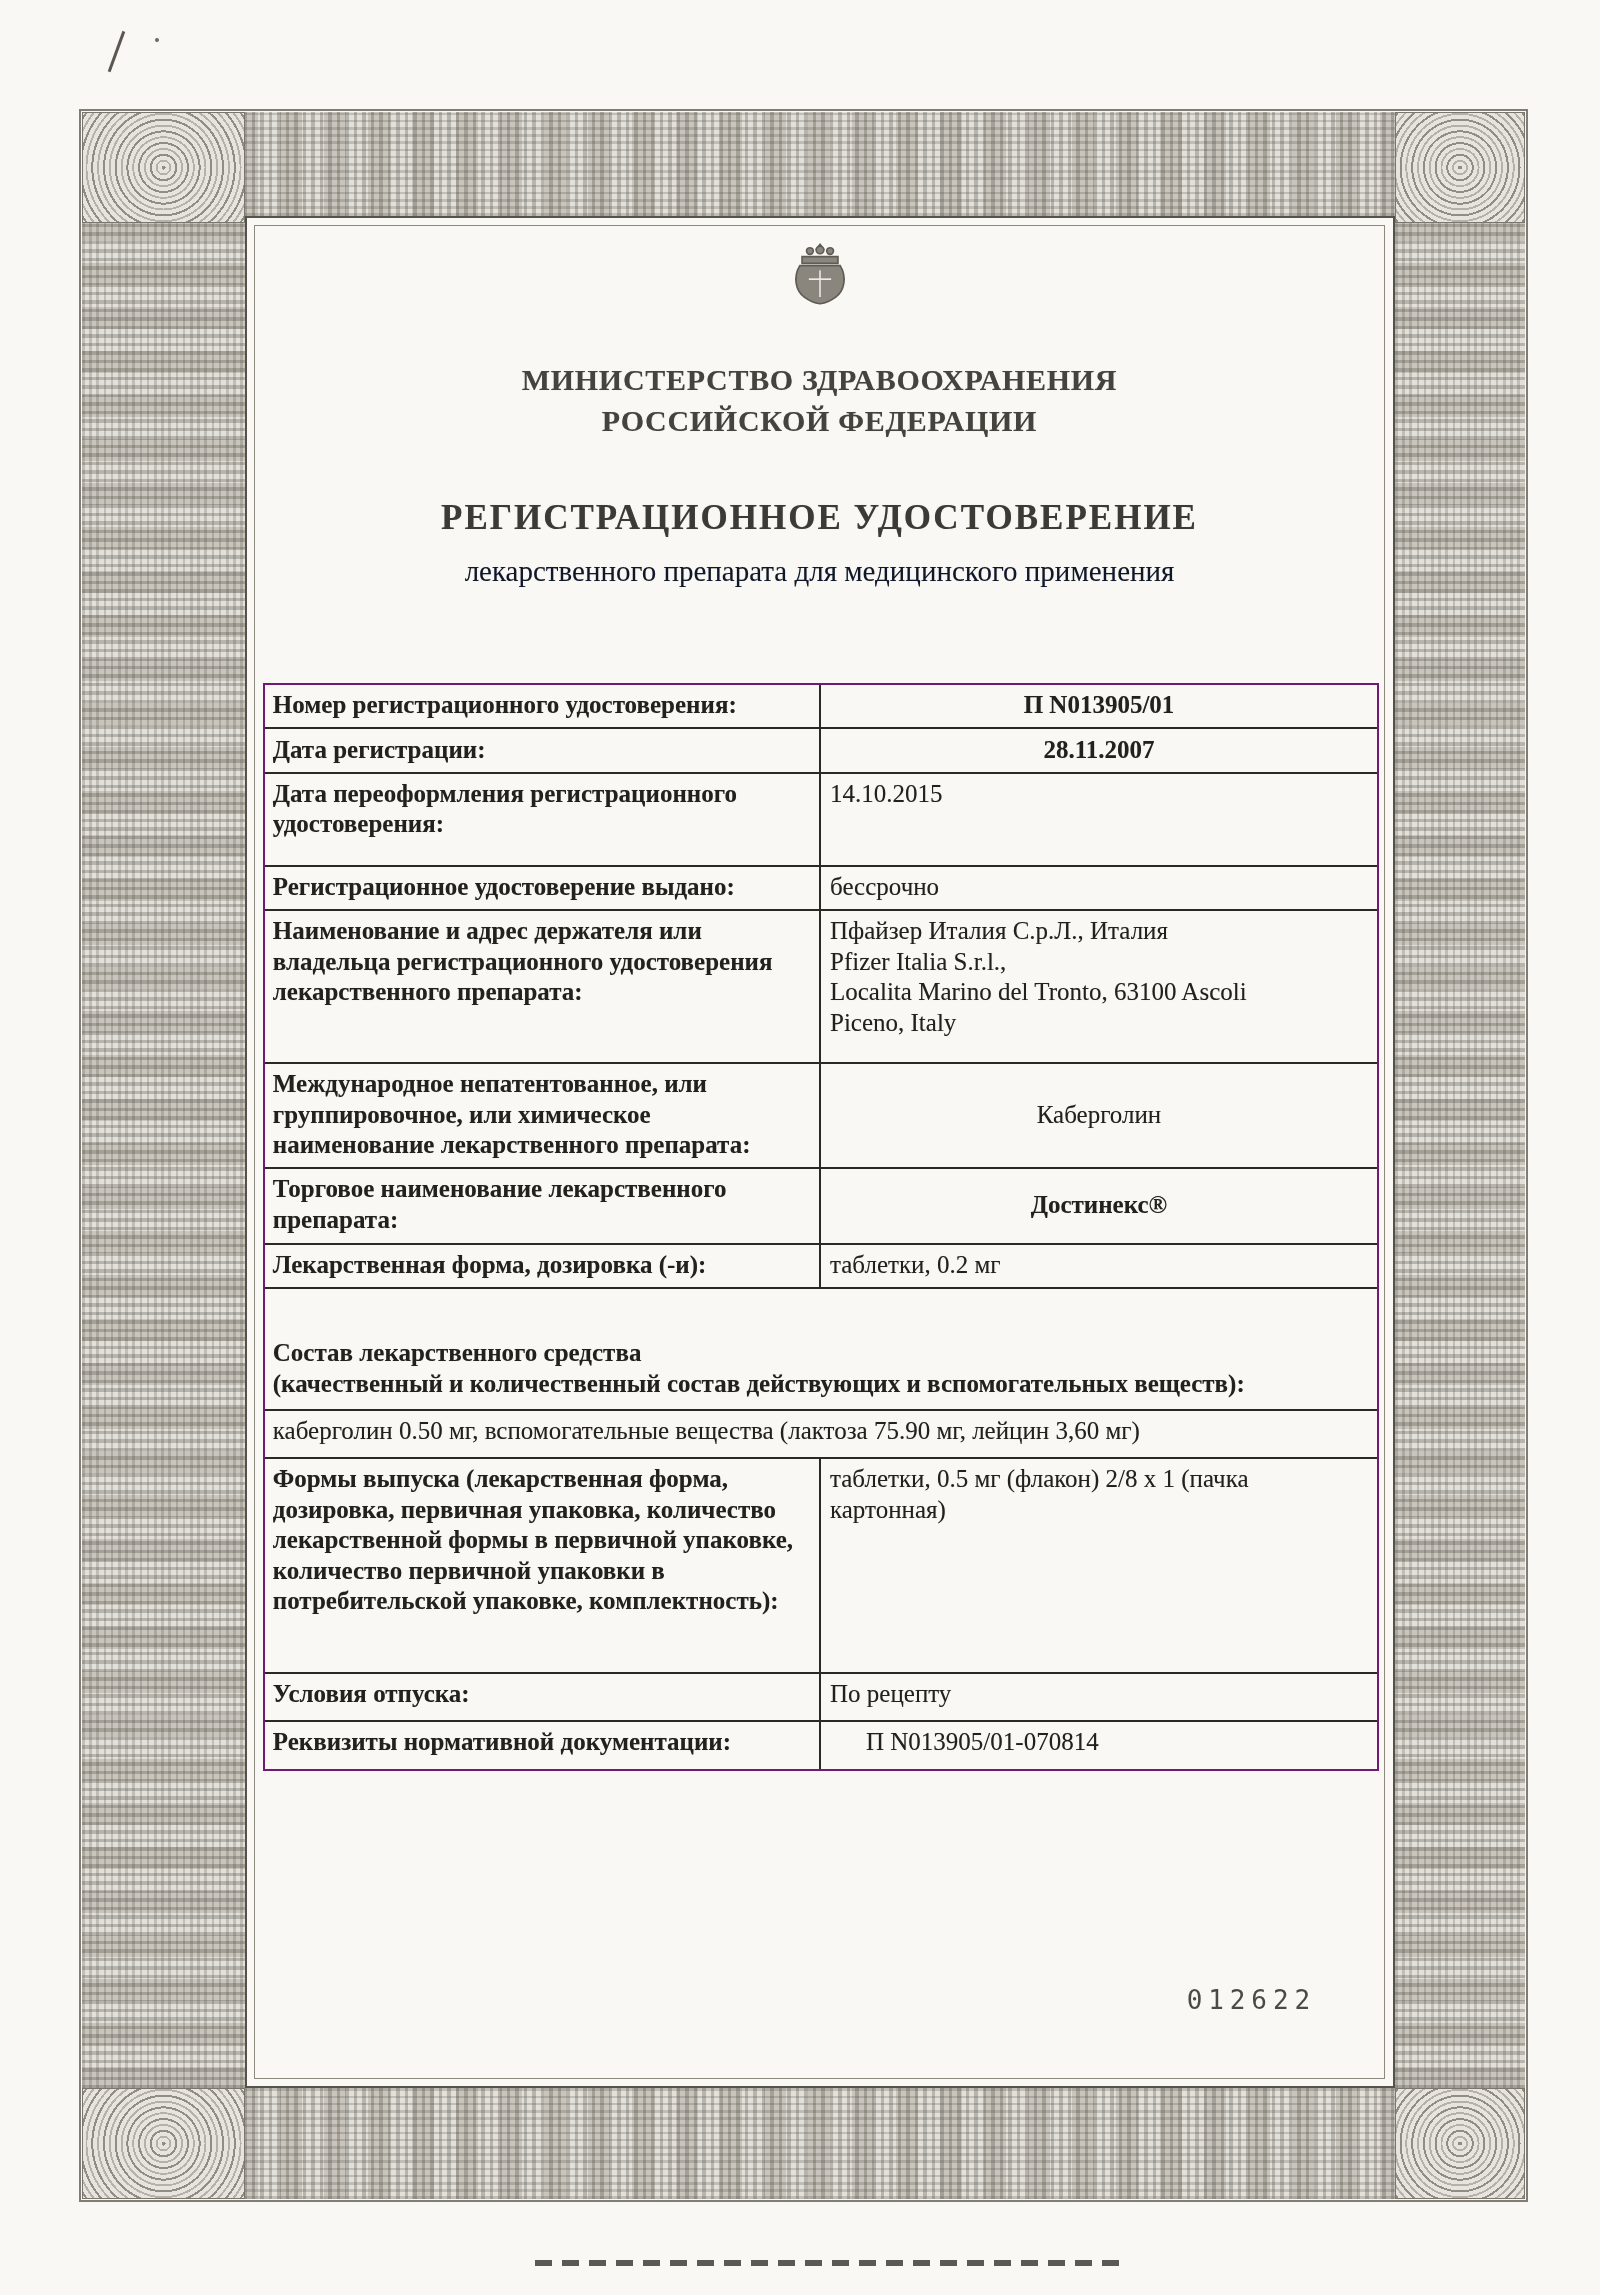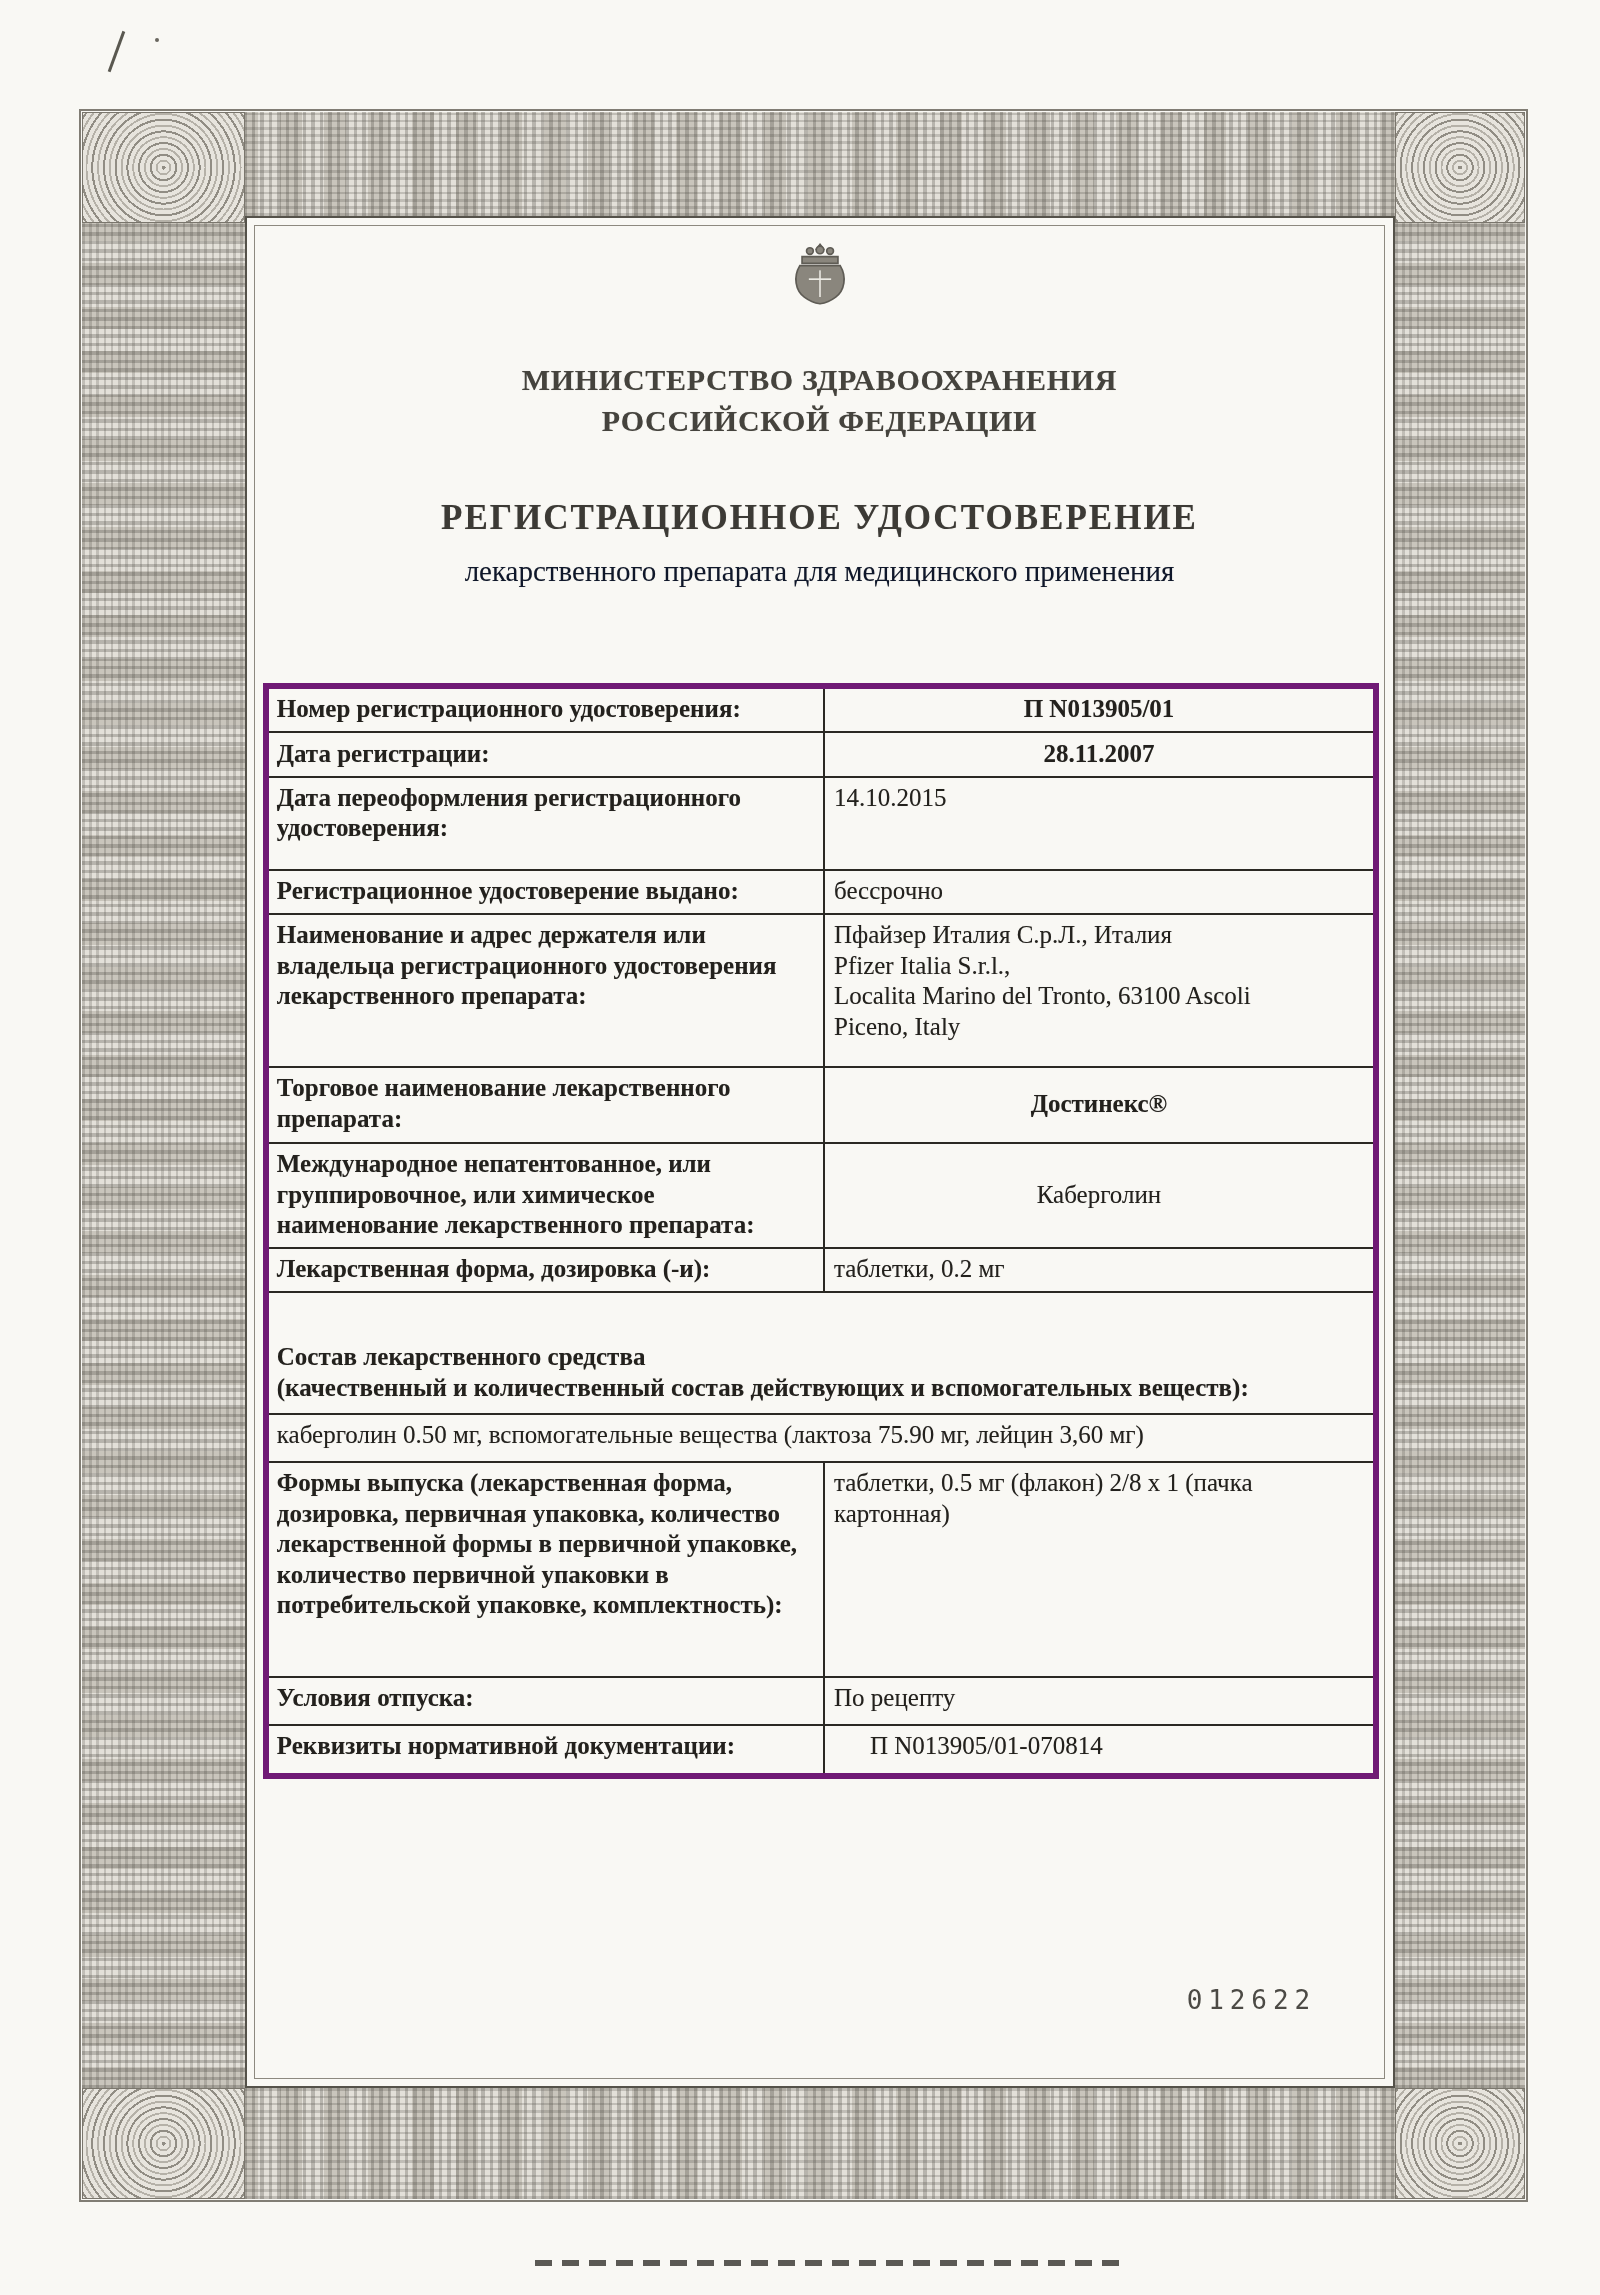--- a/index.html
+++ b/index.html
@@ -65,21 +65,21 @@
   .centered-block { text-align: center; }
   .emblem-wrap { margin-top: 23.5px; text-align: center; }
   .ministry { margin-top: 42px; font-weight: bold; font-size: 30px; line-height: 1.38; letter-spacing: 0.7px; color: #45433d; text-shadow: 0 0 0.7px rgba(60,58,52,.35); }
   .cert-title { margin-top: 57px; font-weight: bold; font-size: 35px; letter-spacing: 2px; color: #3c3a35; text-shadow: 0 0 0.7px rgba(60,58,52,.4); }
   .cert-subtitle { margin-top: 17px; font-size: 29px; color: #0f172a; text-shadow: 0 0 0.7px rgba(60,58,52,.3); }
 
   
   .reg-table {
     margin: 95px 0 0 18px;
     width: 1116px;
-    border: 6px solid #701a75;
+    border: 2px solid #701a75;
     box-sizing: border-box;
     font-size: 25px; line-height: 1.22;
     color: #23211d;
     text-shadow: 0 0 0.7px rgba(40,38,34,.3);
   }
   .t-row { display: flex; border-bottom: 2px solid #2b2923; }
   .t-row:last-child { border-bottom: none; }
   .t-label {
     width: 556px; box-sizing: border-box; flex: none;
     border-right: 2px solid #2b2923;
@@ -174,30 +174,30 @@
       </div>
 
       <div class="t-row h232">
         <div class="t-label">Наименование и адрес держателя или владельца регистрационного удостоверения лекарственного препарата:</div>
         <div class="t-value">Пфайзер Италия С.р.Л., Италия
 Pfizer Italia S.r.l.,
 Localita Marino del Tronto, 63100 Ascoli
 Piceno, Italy</div>
       </div>
 
+      <div class="t-row h150">
+        <div class="t-label">Международное непатентованное, или группировочное, или химическое наименование лекарственного препарата:</div>
+        <div class="t-value val-center">Каберголин</div>
+      </div>
+
       <div class="t-row h114">
         <div class="t-label">Торговое наименование лекарственного препарата:</div>
         <div class="t-value val-bold val-center">Достинекс®</div>
       </div>
 
-      <div class="t-row h150">
-        <div class="t-label">Международное непатентованное, или группировочное, или химическое наименование лекарственного препарата:</div>
-        <div class="t-value val-center">Каберголин</div>
-      </div>
-
       <div class="t-row h64">
         <div class="t-label">Лекарственная форма, дозировка (-и):</div>
         <div class="t-value">таблетки, 0.2 мг</div>
       </div>
 
       <div class="t-row h116">
         <div class="t-full bold">Состав лекарственного средства
 (качественный и количественный состав действующих и вспомогательных веществ):</div>
       </div>
 

